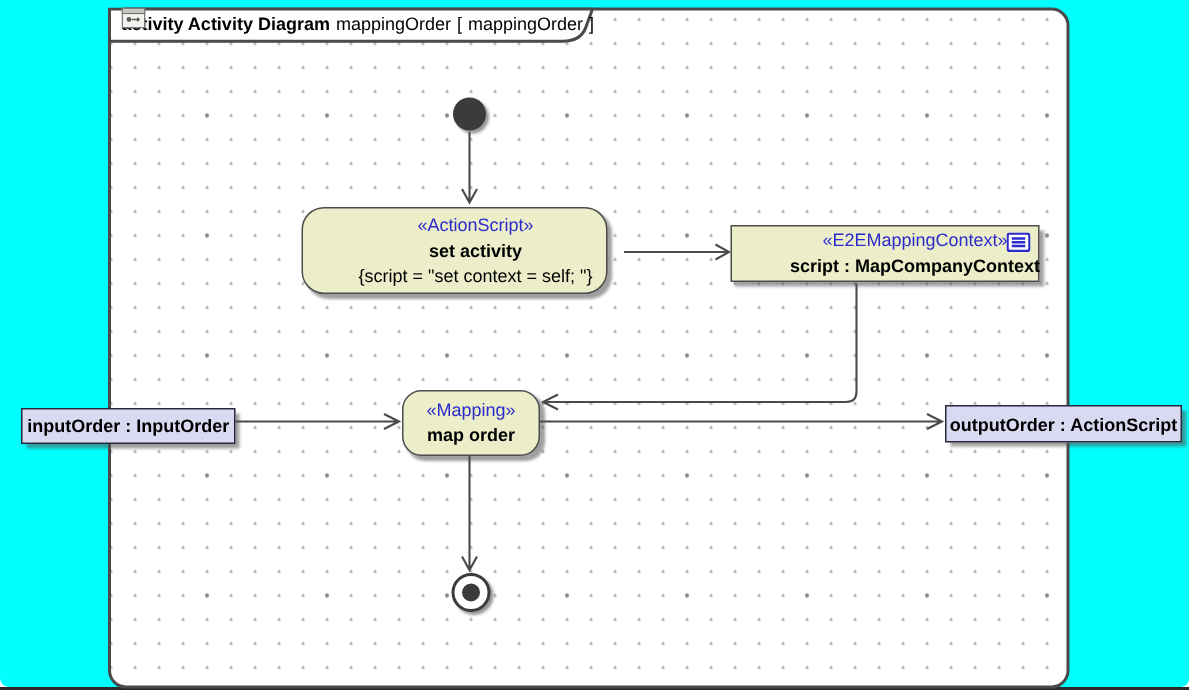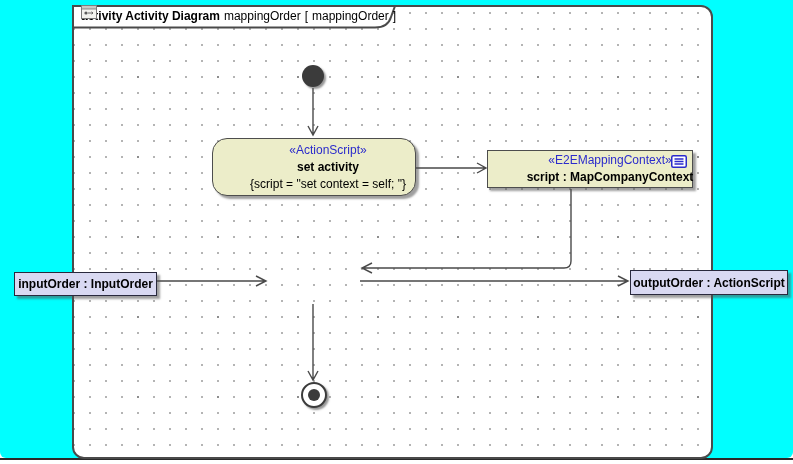--- a/index.html
+++ b/index.html
@@ -103,35 +103,39 @@
         <circle cx="5" cy="8" r="1.6" fill="#5a5a5a"></circle>
         <path d="M7,8 H12 M12,8 L10.5,6.8 M12,8 L10.5,9.2" stroke="#5a5a5a" stroke-width="0.9" fill="none"></path>
       </svg>
       <span>mappingOrder</span>
       <span>]</span>
     </span>
   </div>
 
   <div id="initial-node"></div>
 
-  <div class="node action" style="left:212px;top:138px;width:204px;height:58px;padding-left:28px;">
+  <div class="node action" style="left:201px;top:138px;width:204px;height:58px;padding-left:28px;">
     <div class="stereotype">«ActionScript»</div>
     <div class="node-name">set activity</div>
     <div class="node-script">{script = "set context = self; "}</div>
   </div>
 
   <div class="node" style="left:487px;top:150px;width:206px;height:38px;padding-left:40px;">
     <svg class="ctx-icon" width="16" height="13" viewBox="0 0 16 13">
       <rect x="0.75" y="0.75" width="14.5" height="11.5" rx="1.5" fill="#ffffff" stroke="#2B2BCC" stroke-width="1.5"></rect>
       <path d="M3.5,4 H12.5 M3.5,6.5 H12.5 M3.5,9 H12.5" stroke="#2B2BCC" stroke-width="1.6" fill="none"></path>
     </svg>
     <div class="stereotype">«E2EMappingContext»</div>
     <div class="node-name">script : MapCompanyContext</div>
   </div>
 
+  <div class="node action" style="left:268px;top:260px;width:92px;height:44px;border-radius:13px;">
+    <div class="stereotype">«Mapping»</div>
+    <div class="node-name">map order</div>
+  </div>
 
   <div class="param" style="left:14px;top:272px;width:143px;height:24px;text-align:center;">
     <span>inputOrder : InputOrder</span>
   </div>
   <div class="param" style="left:630px;top:270px;width:158px;height:25px;">
     <span>outputOrder : ActionScript</span>
   </div>
 
   <div id="final-node">
     <div class="dot"></div>

